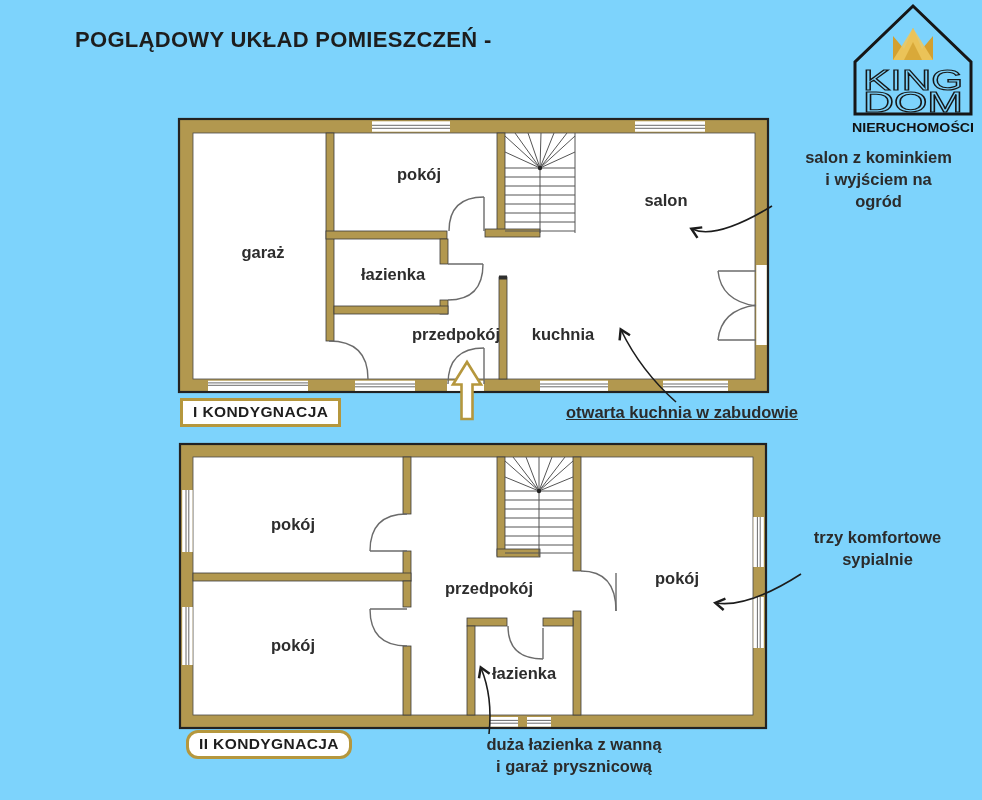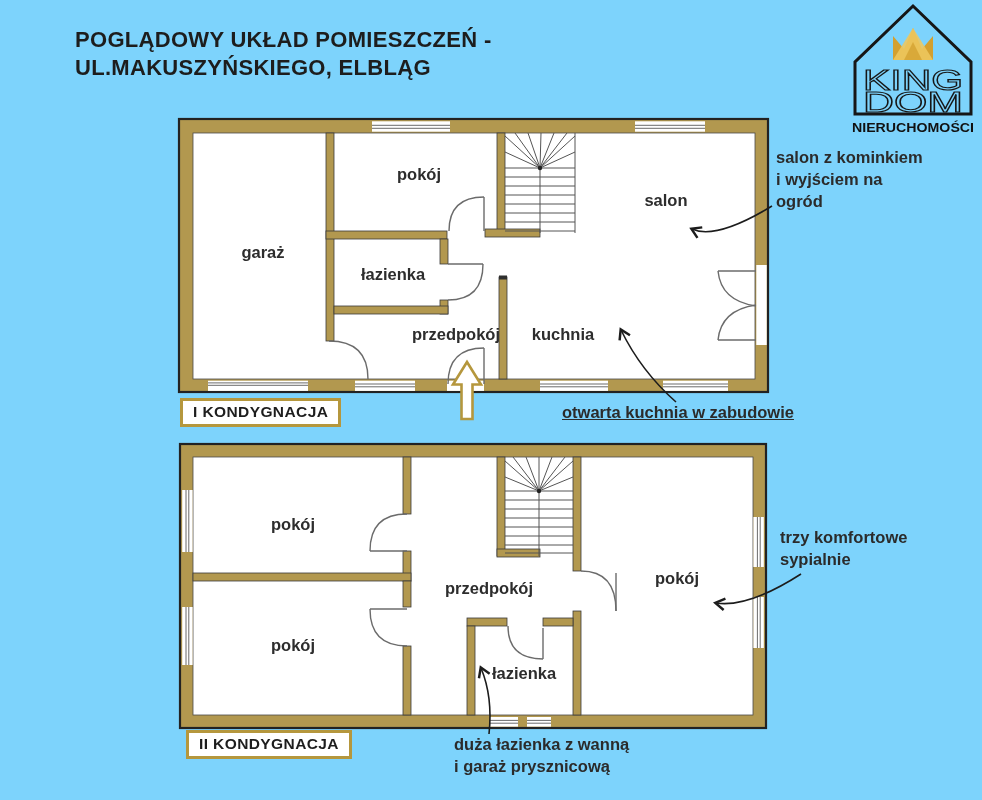--- a/index.html
+++ b/index.html
@@ -12,40 +12,39 @@
   .win{fill:#fff;}
   .glz{stroke:#5a5a5a;stroke-width:.9;}
   .stair{stroke:#555;stroke-width:1;fill:none;}
   .door{stroke:#6b6b6b;stroke-width:1.4;fill:none;}
   .ptr{stroke:#1c1c1c;stroke-width:1.6;fill:none;}
   .lbl{font:600 16.5px "Liberation Sans",sans-serif;fill:#2d2d2d;}
   .goldarrow{fill:#fff;stroke:var(--accent,#b5973d);stroke-width:2.6;}
   .title{position:absolute;left:75px;top:26px;font:700 22px/1.28 "Liberation Sans",sans-serif;
          color:#1d1d1d;letter-spacing:.3px;}
   .note{position:absolute;font:600 16.5px/1.32 "Liberation Sans",sans-serif;color:#2b2b2b;
-        white-space:pre-line;}
+        white-space:pre-line;text-align:center;}
   .floorbox{position:absolute;display:inline-block;background:#fff;
         border:3px solid var(--accent,#b5973d);padding:2px 10px 3px;
         font:700 15.5px "Liberation Sans",sans-serif;color:#1d1d1d;letter-spacing:.4px;}
   .logo{position:absolute;left:843px;top:2px;}
   .house{fill:none;stroke:#161616;stroke-width:3;}
   .crown-dark{fill:var(--crown,#d3a02f);}
   .crown-mid{fill:var(--crown,#d3a02f);opacity:.75;}
   .crown-light{fill:var(--crown-light,#eec75f);opacity:.88;}
   .brand{font:400 30px "Liberation Sans",sans-serif;fill:none;stroke:#161616;stroke-width:1.15;}
   .brand-sub{font:700 13px "Liberation Sans",sans-serif;fill:#111;}
 </style>
 </head>
 <body>
 
 <div id="page">
 
   <div class="title">
     <div>POGLĄDOWY UKŁAD POMIESZCZEŃ -</div>
-    <div>UL.MAKUSZYŃSKIEGO, ELBLĄG</div>
   </div>
 
   <svg class="logo" width="140" height="138" viewBox="0 0 140 138">
     <path class="house" d="M 70,4 L 128,60 L 128,112 L 12,112 L 12,60 Z"></path>
     <g>
       <polygon class="crown-dark" points="50,58 50,34 61,47 70,26 79,47 90,34 90,58"></polygon>
       <polygon class="crown-light" points="50,58 70,26 90,58"></polygon>
       <polygon class="crown-mid" points="61,58 70,40 79,58"></polygon>
     </g>
     <text class="brand" x="70" y="88" text-anchor="middle" textLength="100" lengthAdjust="spacingAndGlyphs">KING</text>
@@ -232,21 +231,21 @@
       <path class="ptr" marker-end="url(#ah)" d="M772,206 Q716,240 692,229"></path>
       <path class="ptr" marker-end="url(#ah)" d="M676,402 Q641,371 621,330"></path>
       <path class="ptr" marker-end="url(#ah)" d="M801,574 Q748,608 716,603"></path>
       <path class="ptr" marker-end="url(#ah)" d="M489,734 Q493,697 481,668"></path>
     </g>
   </svg>
 
   <div class="floorbox" style="left:180px;top:398px;">
     <span>I KONDYGNACJA</span>
   </div>
-  <div class="floorbox" style="left:186px;top:730px;">
+  <div class="floorbox" style="left:186px;top:730px;border-radius:12px;">
     <span>II KONDYGNACJA</span>
   </div>
 
   <div class="note" style="left:776px;top:147px;width:205px;">salon z kominkiem
 i wyjściem na
 ogród</div>
   <div class="note" style="left:562px;top:402px;width:240px;text-decoration:underline;">otwarta kuchnia w zabudowie</div>
   <div class="note" style="left:780px;top:527px;width:195px;">trzy komfortowe
 sypialnie</div>
   <div class="note" style="left:454px;top:734px;width:240px;">duża łazienka z wanną

